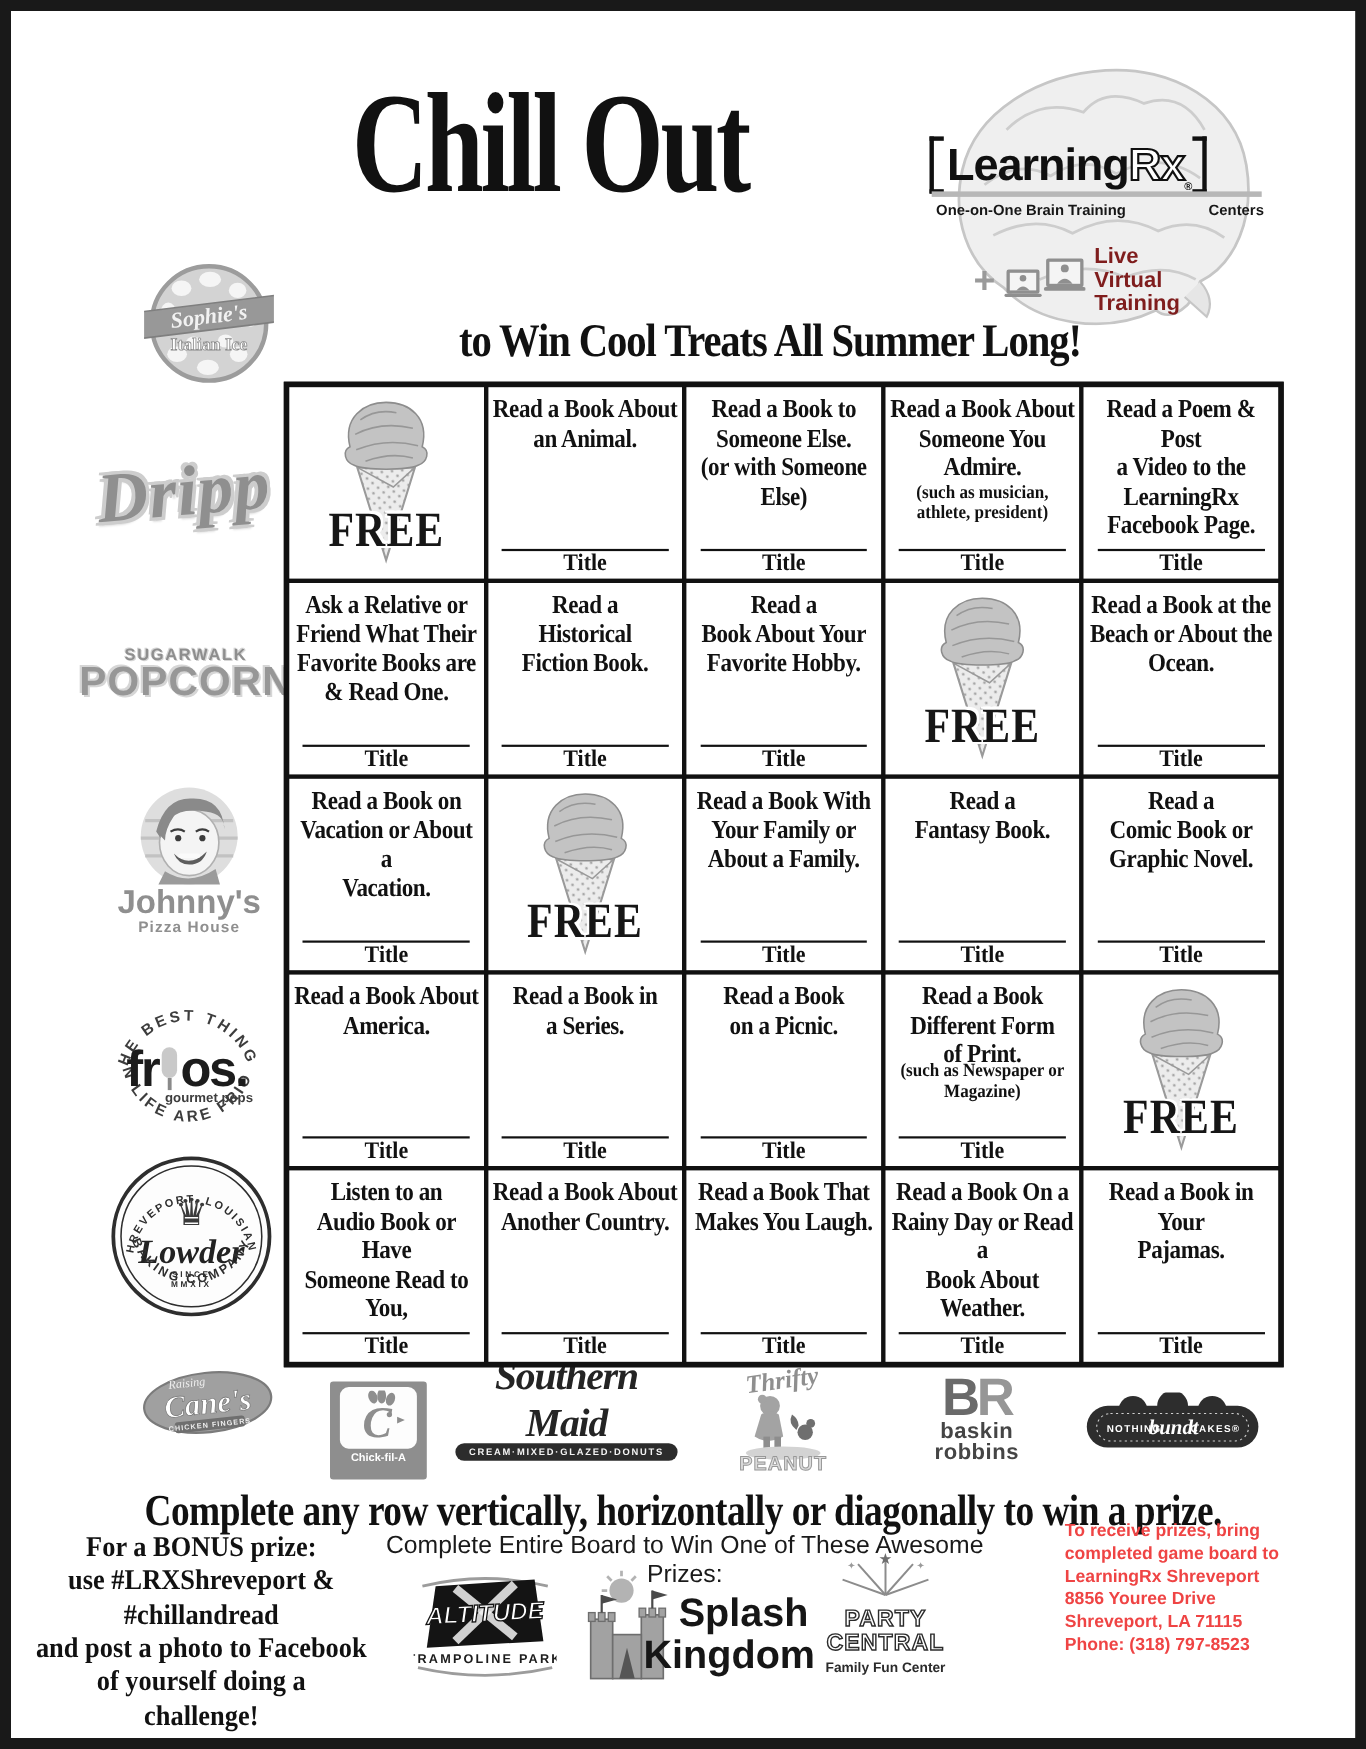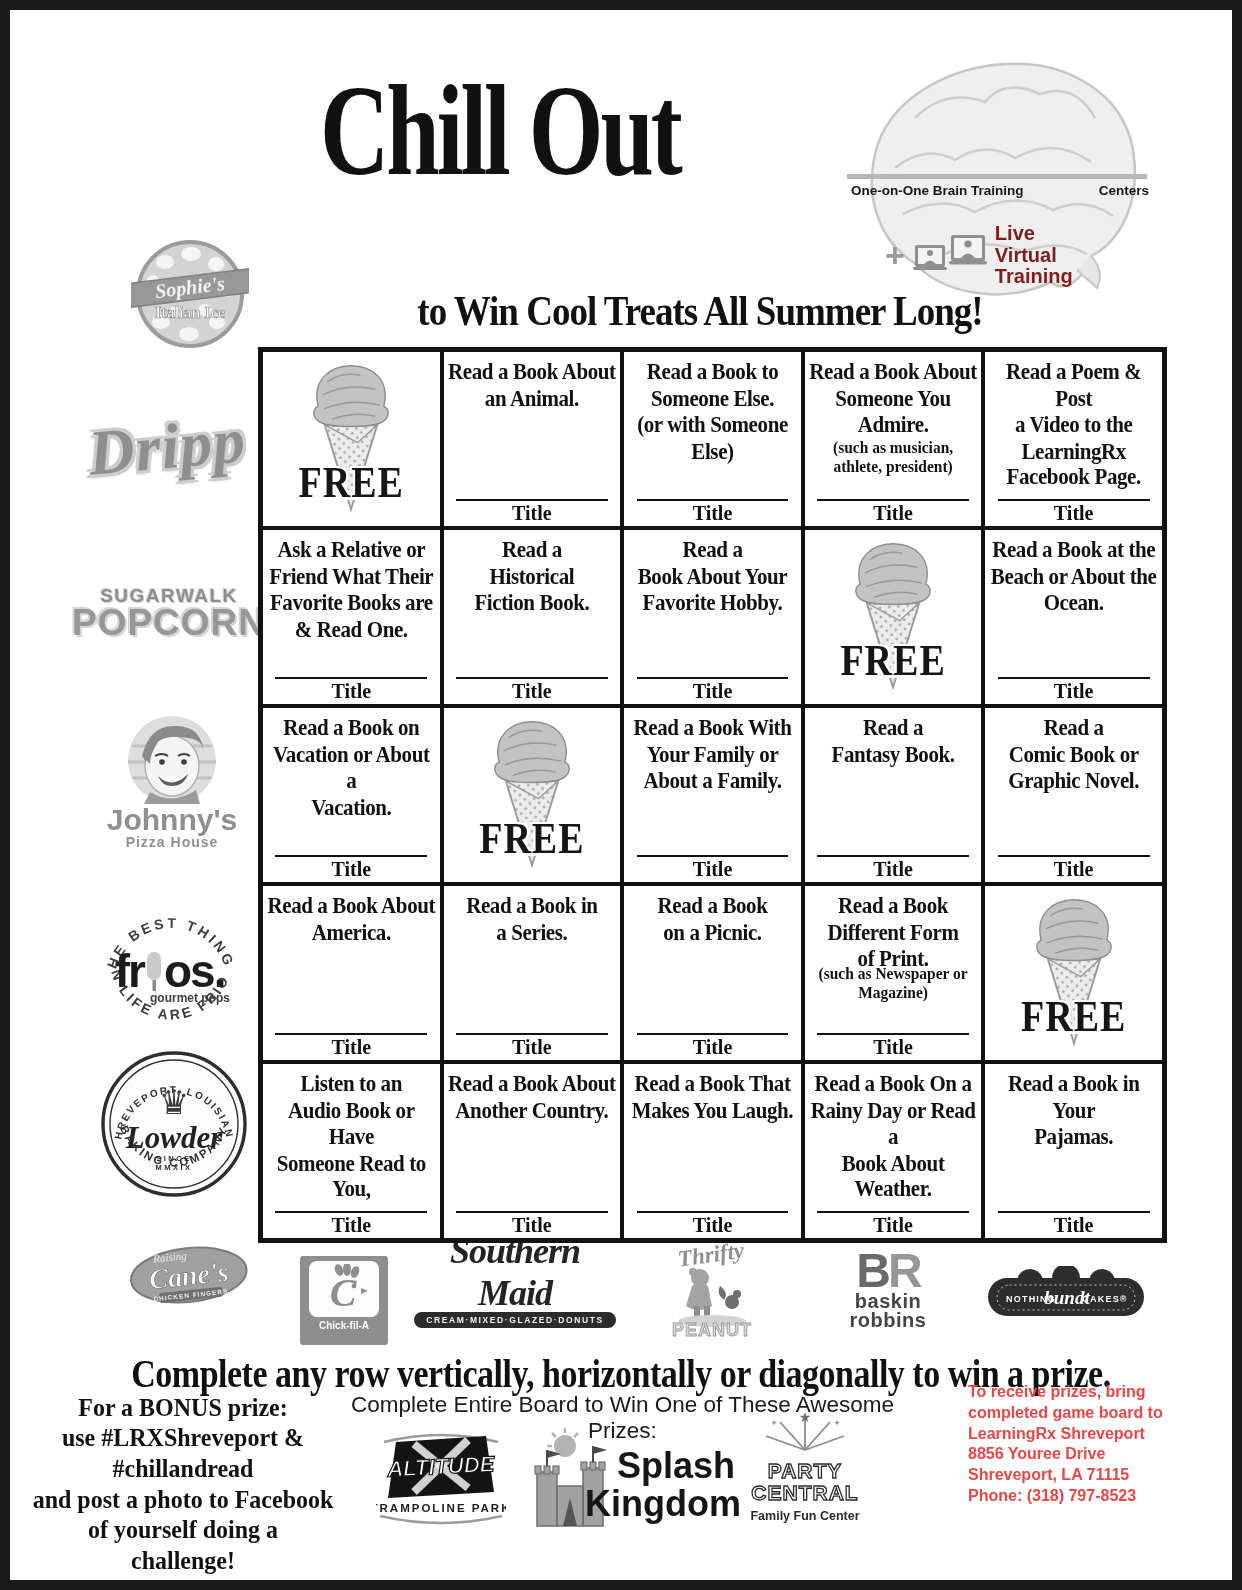--- a/index.html
+++ b/index.html
@@ -57,21 +57,21 @@
               font-size:38px;font-weight:700;letter-spacing:1px;color:#161616;
               transform:scaleY(1.18);transform-origin:bottom center;
               text-shadow:-2px -2px 0 #fff,2px -2px 0 #fff,-2px 2px 0 #fff,2px 2px 0 #fff,
                           -2px 0 0 #fff,2px 0 0 #fff,0 -2px 0 #fff,0 2px 0 #fff;}
 
   
   .logo{display:flex;flex-direction:column;align-items:center;justify-content:center;text-align:center;}
   .dripp-text{font-style:italic;font-weight:700;font-size:64px;color:#8f8f8f;letter-spacing:1px;
       transform:rotate(-5deg);
       text-shadow:-3px -3px 0 #cdcdcd,3px -3px 0 #cdcdcd,-3px 3px 0 #cdcdcd,3px 3px 0 #cdcdcd,0 4px 2px #ddd;}
-  .sug1{font-family:"Liberation Sans",sans-serif;font-weight:900;font-size:19px;letter-spacing:1.5px;color:#8e8e8e;
+  .sug1{font-family:"Liberation Sans",sans-serif;font-weight:900;font-size:15px;letter-spacing:1.5px;color:#8e8e8e;
         text-shadow:-1px -1px 0 #d6d6d6,1px 1px 0 #d6d6d6;}
   .sug2{font-family:"Liberation Sans",sans-serif;font-weight:900;font-size:37px;letter-spacing:1px;color:#979797;
         margin-top:-5px;text-shadow:-2px -2px 0 #d6d6d6,2px 2px 0 #d6d6d6;}
   .sm-name{font-style:italic;font-weight:700;font-size:36px;color:#242424;letter-spacing:-1px;}
   .sm-banner{margin-top:-2px;background:#2c2c2c;color:#f3f3f3;font-family:"Liberation Sans",sans-serif;
              font-weight:700;font-size:8.5px;letter-spacing:1.6px;padding:3px 12px;border-radius:8px;}
   .br-initials{font-family:"Liberation Sans",sans-serif;font-weight:900;font-size:48px;line-height:.9;letter-spacing:-3px;}
   .br-b{color:#6a6a6a;} .br-r{color:#969696;}
   .br-word{font-family:"Liberation Sans",sans-serif;font-weight:900;font-size:20px;line-height:.92;
            letter-spacing:.5px;color:#454545;}
@@ -119,20 +119,27 @@
 
   <div class="abs lrx" style="left:845px;top:58px;width:312px;height:240px;">
     <svg class="brain" width="300" height="238" viewBox="0 0 300 238">
       <path d="M150,6 C210,2 268,34 278,92 C286,140 268,182 236,198 C230,220 210,236 196,224 C150,246 90,238 58,204 C24,182 10,140 20,96 C32,44 88,10 150,6 Z" fill="#efefef" stroke="#c6c6c6" stroke-width="2.5"></path>
       <path d="M60,60 Q90,30 130,44 Q150,20 185,36 Q220,24 240,60" fill="none" stroke="#cdcdcd" stroke-width="2.5"></path>
       <path d="M40,110 Q70,86 100,102 Q130,82 160,100 Q200,78 236,104" fill="none" stroke="#cdcdcd" stroke-width="2.5"></path>
       <path d="M48,156 Q86,136 120,154 Q160,132 198,152 Q230,138 258,158" fill="none" stroke="#cdcdcd" stroke-width="2.5"></path>
       <path d="M90,196 Q130,178 168,194 Q204,180 232,196" fill="none" stroke="#cdcdcd" stroke-width="2.5"></path>
       <path d="M236,198 Q250,214 242,230 L222,212" fill="#e6e6e6" stroke="#c6c6c6" stroke-width="2"></path>
     </svg>
+    <div class="lrx-word">
+      <span class="brk l"></span>
+      <span>Learning</span>
+        <span class="rx">Rx</span>
+      <span class="reg">®</span>
+      <span class="brk r"></span>
+    </div>
     <div class="lrx-bar"></div>
     <div class="lrx-tag">
       <span>One-on-One Brain Training</span>
       <span>Centers</span>
     </div>
     <div class="lrx-live">
       <span class="plus">+</span>
       <svg width="74" height="48" viewBox="0 0 74 48">
         <rect x="2" y="14" width="30" height="22" rx="2" fill="#8f8f8f"></rect>
         <rect x="5" y="17" width="24" height="16" fill="#f4f4f4"></rect>

